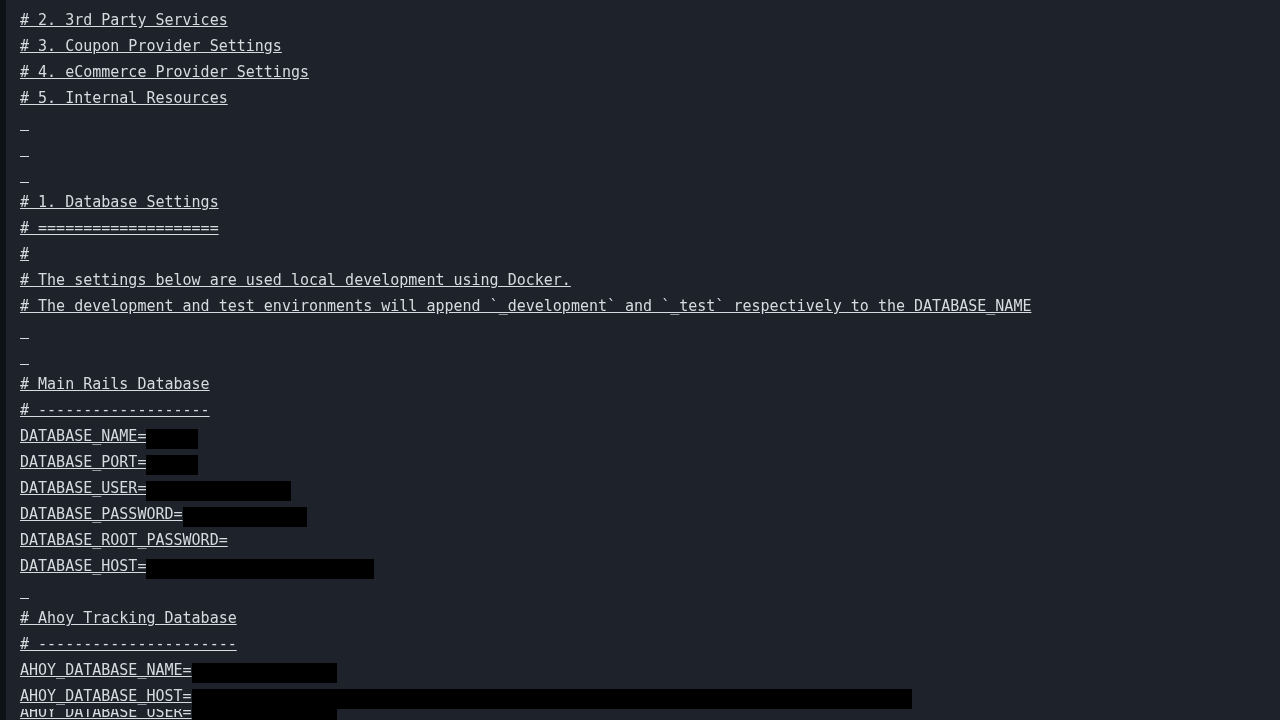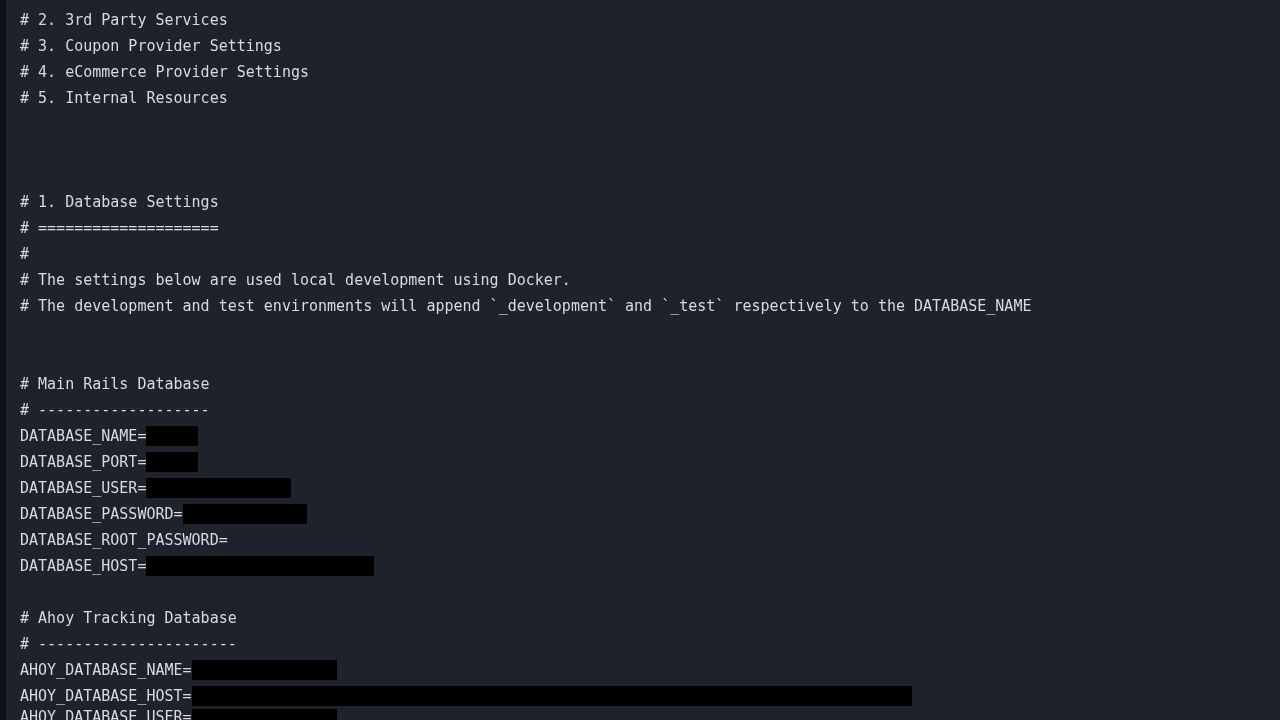--- a/index.html
+++ b/index.html
@@ -9,21 +9,21 @@
     --gutter:#0e1116;
     --redact:#000000;
     --line-h:26px;
     --font:15px;
   }
   html,body{margin:0;padding:0;background:var(--bg);font-family:"DejaVu Sans Mono","Liberation Mono","Menlo","Consolas",monospace;color:var(--fg);}
   body{width:1280px;height:720px;overflow:hidden;}
   .editor{display:flex;height:100%;}
   .gutter{width:6px;background:var(--gutter);} 
   .code-area{flex:1;padding:7px 0 0 14px;line-height:var(--line-h);font-size:var(--font);white-space:pre;overflow:hidden;}
-  .line{height:var(--line-h);display:flex;align-items:center;white-space:pre;}
+  .line{height:var(--line-h);display:flex;align-items:flex-end;white-space:pre;text-decoration:underline;}
   .text{color:var(--fg);}
   .redact{display:inline-block;background:var(--redact);height:20px;vertical-align:middle;}
   
   .w5{width:52px;} .w12{width:124px;} .w14{width:145px;} .w22{width:228px;}
   .w60{width:720px;}
 </style>
 </head>
 <body>
 
 <div class="editor">

